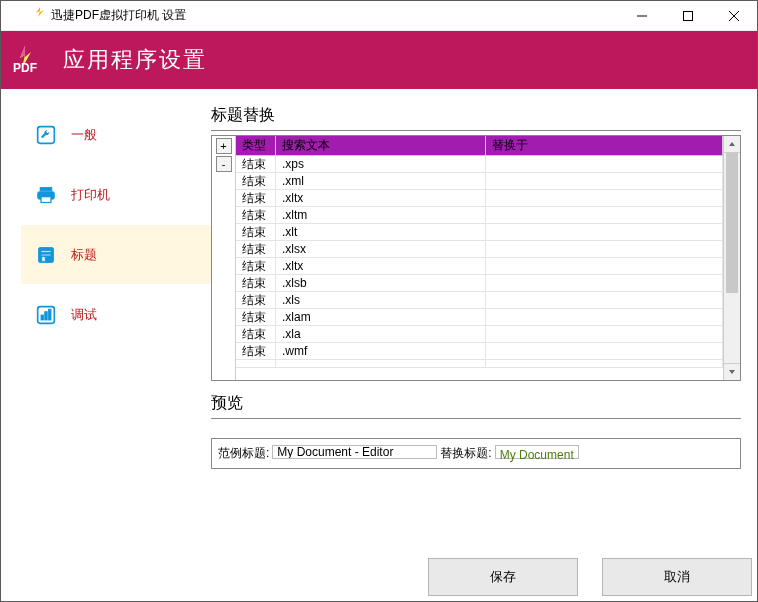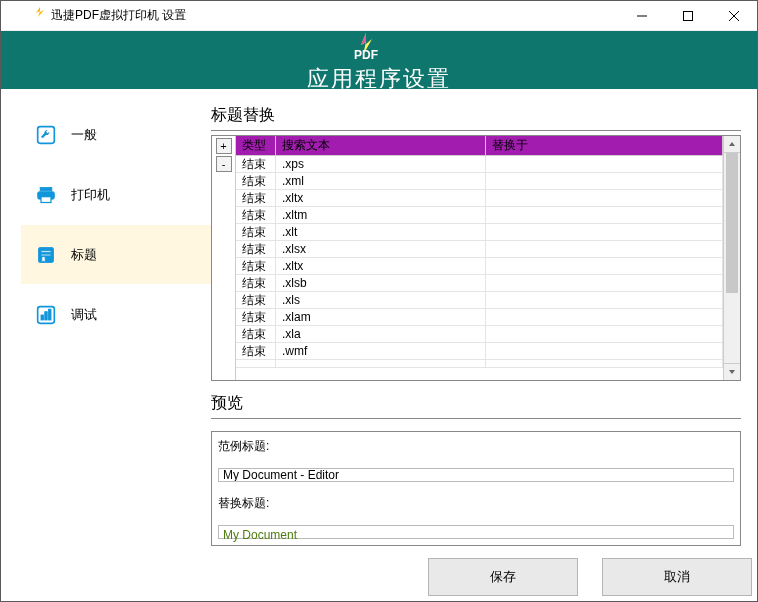--- a/index.html
+++ b/index.html
@@ -3,26 +3,26 @@
 <meta charset="utf-8">
 <style>
 *{box-sizing:border-box;margin:0;padding:0;font-family:"Microsoft YaHei","Segoe UI",sans-serif;font-size:12px;}
 body{background:#fff;width:758px;height:602px;overflow:hidden;display:flex;flex-direction:column;border:1px solid #5a5a5a;}
 .titlebar{height:30px;display:flex;align-items:center;background:#fff;border-bottom:1px solid #eee;padding-left:26px;}
 .titlebar .tb-icon{width:10px;margin:0 6px 0 8px;}
 .titlebar .title{flex:0 0 auto;}
 .titlebar .spacer{flex:1;}
 .titlebar .winbtn{width:46px;height:30px;display:flex;align-items:center;justify-content:center;}
 .winbtn svg{width:10px;height:10px;stroke:#000;fill:none;}
-.header{height:58px;background:#0f766e;display:flex;align-items:center;padding:0 12px;flex-direction:column;}
+.header{height:58px;background:#be185d;display:flex;align-items:center;padding:0 12px;}
 .header-logo{margin-right:8px;}
 .header-title{color:#fff;font-size:22px;letter-spacing:2px;}
 .body{flex:1;display:flex;padding:16px 16px 0 8px;overflow:hidden;}
 .sidebar{width:190px;flex:0 0 190px;margin-left:12px;}
-.side-item{height:60px;display:flex;align-items:center;gap:14px;padding:0 14px;color:#000000;border-bottom:1px solid #fff;}
+.side-item{height:60px;display:flex;align-items:center;gap:14px;padding:0 14px;color:#b91c1c;border-bottom:1px solid #fff;}
 .side-item.active{background:#fff7e0;}
 .side-item .icon{width:22px;height:22px;display:flex;align-items:center;justify-content:center;}
 .side-item .icon svg{width:20px;height:20px;fill:#1296db;stroke:#1296db;}
 .side-item .label{font-size:13px;}
 .main{flex:1;display:flex;flex-direction:column;min-width:0;}
 .group-title{font-size:16px;font-weight:normal;margin-bottom:4px;}
 .hr{height:1px;background:#888;margin-bottom:4px;}
 .table-area{display:flex;border:1px solid #888;height:246px;position:relative;}
 .pm-col{width:24px;flex:0 0 24px;display:flex;flex-direction:column;align-items:center;padding-top:2px;gap:2px;border-right:1px solid #ccc;}
 .pm-btn{width:16px;height:16px;border:1px solid #888;background:#f3f3f3;display:flex;align-items:center;justify-content:center;font-size:11px;line-height:1;cursor:pointer;}
@@ -36,21 +36,21 @@
 .row{display:flex;height:17px;border-bottom:1px solid #e4e4e4;font-size:12px;}
 .row>div{padding:0 6px;border-right:1px solid #e4e4e4;display:flex;align-items:center;}
 .c-type{width:40px;flex:0 0 40px;}
 .c-search{flex:0 0 210px;}
 .c-replace{flex:1;}
 .vscroll{width:17px;flex:0 0 17px;background:#f0f0f0;border-left:1px solid #ccc;position:relative;}
 .vscroll .arrow{height:17px;display:flex;align-items:center;justify-content:center;background:#f0f0f0;border-bottom:1px solid #ccc;}
 .vscroll .arrow.bottom{position:absolute;bottom:0;left:0;right:0;border-top:1px solid #ccc;border-bottom:none;}
 .vscroll .thumb{position:absolute;top:17px;left:2px;right:2px;height:140px;background:#c8c8c8;}
 .vscroll svg{width:8px;height:8px;}
-.preview-box{margin-top:8px;border:1px solid #888;padding:6px;display:flex;flex-direction:column;gap:13px;}
+.preview-box{margin-top:15px;border:1px solid #888;padding:6px;display:flex;flex-direction:row;gap:3px;}
 .field-label{font-size:12px;}
 .ro-input{border:1px solid #bbb;background:#fff;padding:2px 4px;height:14px;font-size:12px;}
 .ro-input.grey{color:#4d7c0f;}
 .button-row{display:flex;justify-content:flex-end;gap:24px;padding:5px;}
 .dlg-btn{width:150px;height:38px;background:#e9e9e9;border:1px solid #b5b5b5;display:flex;align-items:center;justify-content:center;font-size:13px;cursor:pointer;}
 </style>
 </head>
 <body>
 
 <div class="titlebar">

